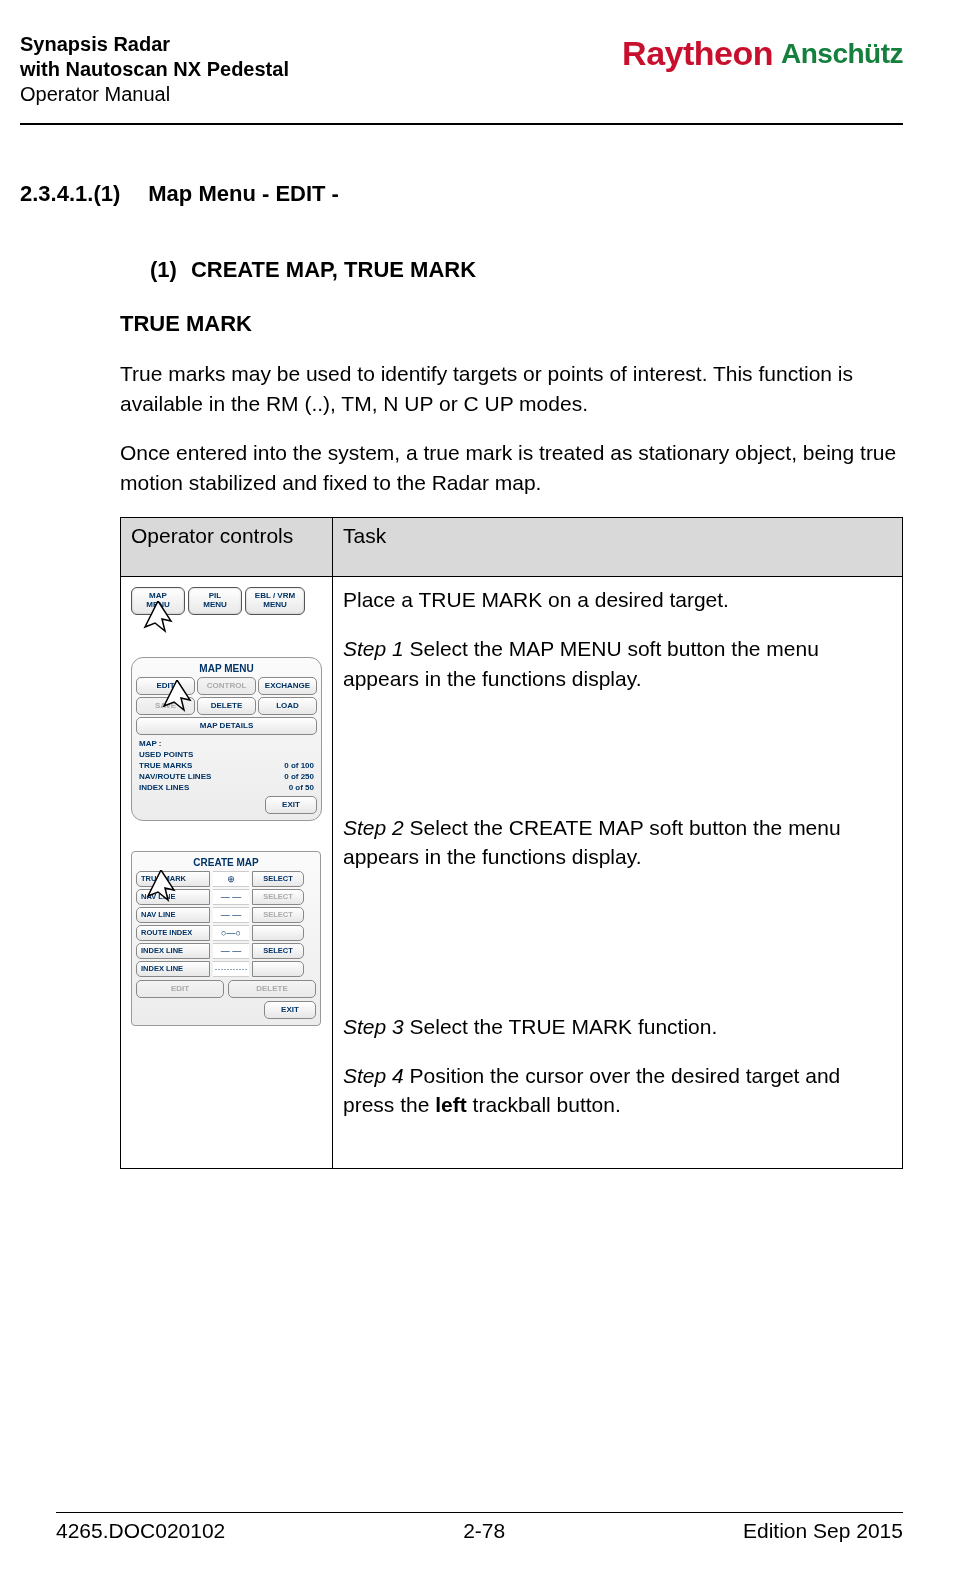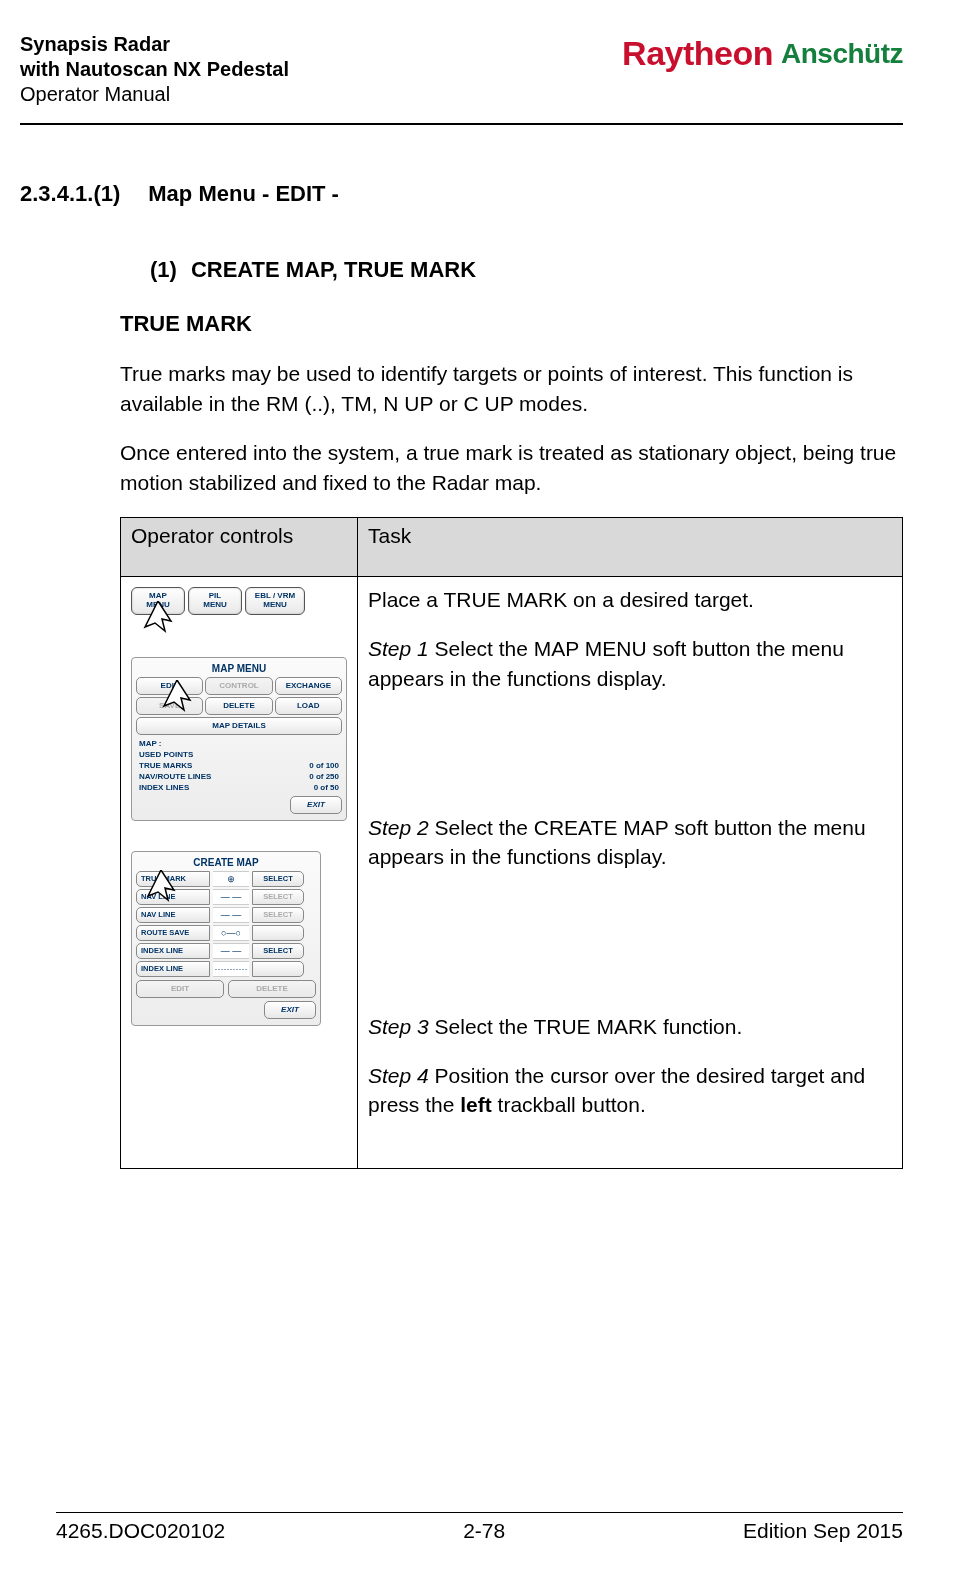--- a/index.html
+++ b/index.html
@@ -29,30 +29,30 @@
   
   .mini { font-family: Arial, sans-serif; position: relative; }
   .mini1 { margin: 2px 0 42px 0; }
   .mini1-row { display: flex; gap: 3px; }
   .mini-btn { display:flex; flex-direction:column; align-items:center; justify-content:center;
               border:1px solid #555; border-radius:6px; background:linear-gradient(#fff,#e8e8e8);
               width:54px; height:28px; font-size:8px; font-weight:bold; color:#003366; line-height:1.05; text-align:center; box-shadow: inset 0 0 2px rgba(0,0,0,.25); }
   .mini-btn.wide { width:60px; }
   .cursor { position:absolute; width:30px; height:32px; }
   .cursor svg { width:30px; height:32px; }
-  .mini2 { border:1px solid #999; border-radius:4px; background: linear-gradient(#fbfbfb,#ececec); width: 216px; padding:4px 4px 6px 4px; margin-bottom: 30px; position:relative; }
+  .mini2 { border:1px solid #999; border-radius:12px; background: linear-gradient(#fbfbfb,#ececec); width: 191px; padding:4px 4px 6px 4px; margin-bottom: 30px; position:relative; }
   .mini-title { text-align:center; font-size:10px; font-weight:bold; color:#003366; margin:1px 0 3px; }
   .grid3 { display:grid; grid-template-columns: repeat(3,1fr); gap:2px; }
   .gbtn { border:1px solid #888; border-radius:5px; background:linear-gradient(#fff,#e7e7e7); height:18px; font-size:8px; font-weight:bold; color:#003366; display:flex; align-items:center; justify-content:center; }
   .gbtn.dis { color:#aaa; background:linear-gradient(#f4f4f4,#e9e9e9); }
   .gbtn.full { grid-column: 1 / span 3; }
   .info-row { display:flex; justify-content:space-between; font-size:8px; color:#003366; font-weight:bold; padding:1px 3px; }
   .info-row .r { color:#003366; font-weight:bold; }
   .exit-row { display:flex; justify-content:flex-end; margin-top:3px; }
-  .exit-row .gbtn { width:52px;font-style:italic; }
+  .exit-row .gbtn { width:52px; }
   .mini3 { border:1px solid #999; border-radius:4px; background: linear-gradient(#fbfbfb,#ececec); width: 190px; padding:4px 4px 6px 4px; position:relative;margin-top:12px; }
   .mrow { display:flex; align-items:center; gap:3px; margin-bottom:2px; }
   .mrow .lab { border:1px solid #888; border-radius:5px 0 0 5px; background:linear-gradient(#fff,#e7e7e7); height:16px; width:74px; font-size:7.5px; font-weight:bold; color:#003366; display:flex; align-items:center; padding-left:4px; }
   .mrow .sym { height:16px; width:36px; border-top:1px solid #ccc; border-bottom:1px solid #ccc; background:#fff; display:flex; align-items:center; justify-content:center; font-size:9px; color:#003366; }
   .mrow .sel { border:1px solid #888; border-radius:0 5px 5px 0; background:linear-gradient(#fff,#e7e7e7); height:16px; width:52px; font-size:7.5px; font-weight:bold; color:#003366; display:flex; align-items:center; justify-content:center; }
   .mrow .sel.dis { color:#aaa; }
   .bot-row { display:flex; gap:4px; margin-top:3px; }
   .bot-row .gbtn { flex:1; }
   .footer { position:absolute; left:56px; right:56px; bottom:48px; }
   .footer-line { display:flex; justify-content:space-between; font-size:21px; padding-top:6px; }
@@ -178,21 +178,21 @@
               <div class="lab">NAV LINE</div>
               <div class="sym">— —</div>
               <div class="sel dis">SELECT</div>
             </div>
             <div class="mrow">
               <div class="lab">NAV LINE</div>
               <div class="sym">— —</div>
               <div class="sel dis">SELECT</div>
             </div>
             <div class="mrow">
-              <div class="lab">ROUTE SAVE</div>
+              <div class="lab">ROUTE INDEX</div>
               <div class="sym">○—○</div>
               <div class="sel"></div>
             </div>
             <div class="mrow">
               <div class="lab">INDEX LINE</div>
               <div class="sym">— —</div>
               <div class="sel">SELECT</div>
             </div>
             <div class="mrow">
               <div class="lab">INDEX LINE</div>

